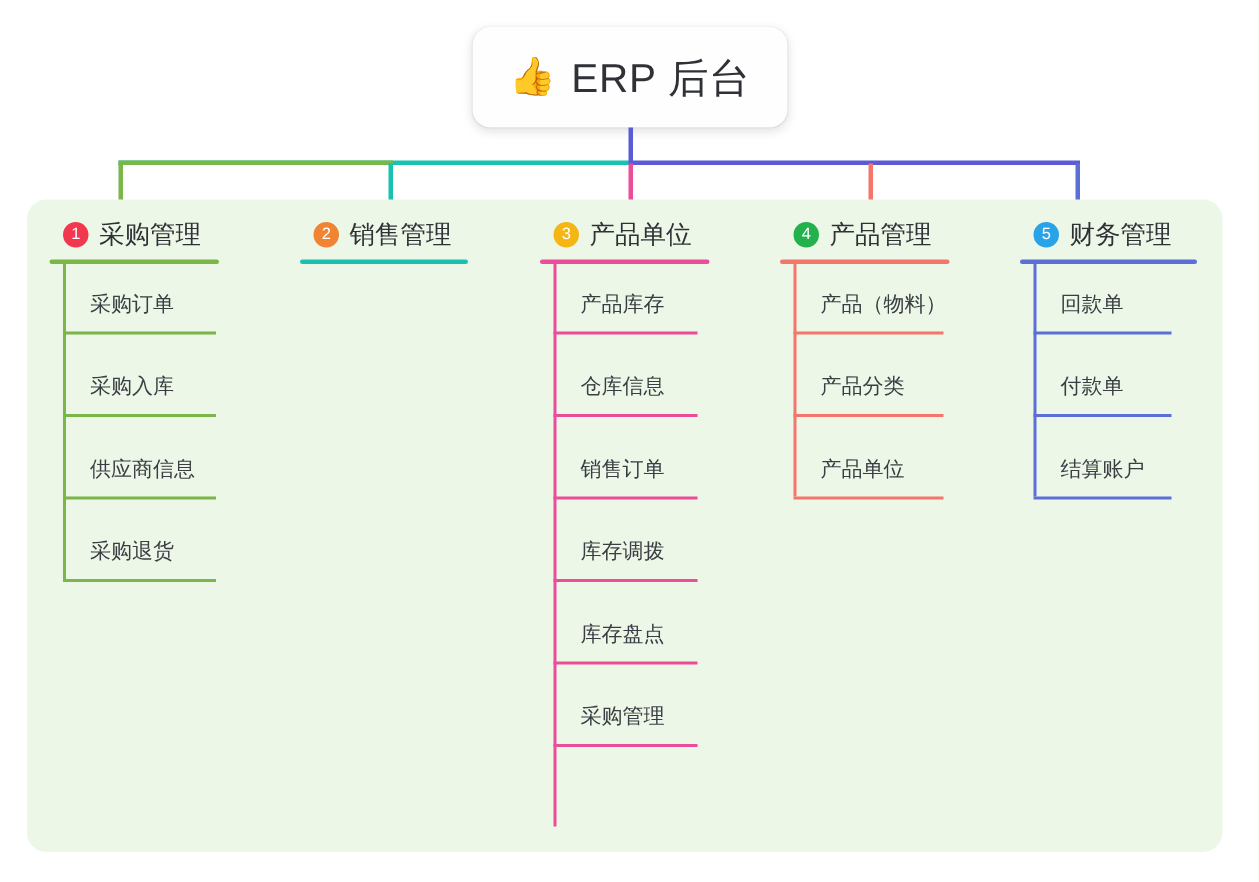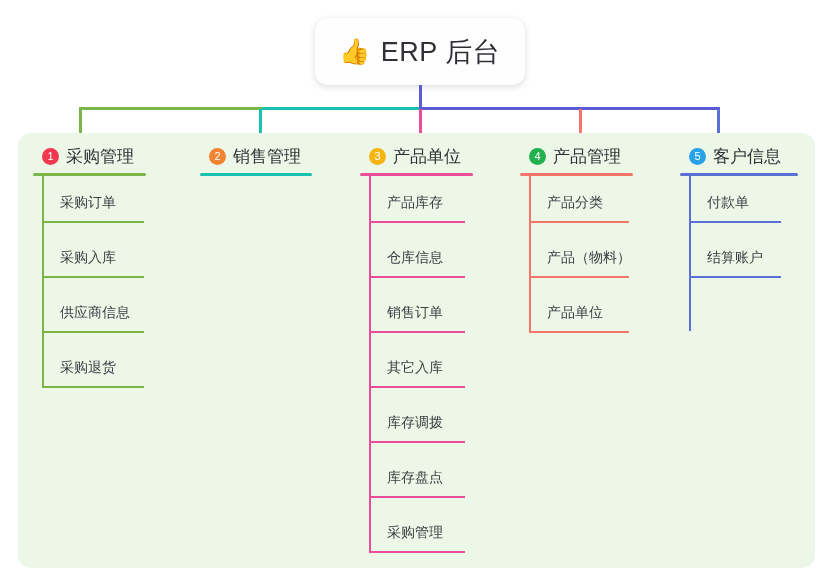--- a/index.html
+++ b/index.html
@@ -165,24 +165,20 @@
         </div>
         <div class="child">
           <span class="child-label">仓库信息</span>
           <div class="child-rule" style="background: rgb(236, 77, 154);"></div>
         </div>
         <div class="child">
           <span class="child-label">销售订单</span>
           <div class="child-rule" style="background: rgb(236, 77, 154);"></div>
         </div>
         <div class="child">
-          <span class="child-label">其它入库</span>
-          <div class="child-rule" style="background: rgb(236, 77, 154);"></div>
-        </div>
-        <div class="child">
           <span class="child-label">库存调拨</span>
           <div class="child-rule" style="background: rgb(236, 77, 154);"></div>
         </div>
         <div class="child">
           <span class="child-label">库存盘点</span>
           <div class="child-rule" style="background: rgb(236, 77, 154);"></div>
         </div>
         <div class="child">
           <span class="child-label">采购管理</span>
           <div class="child-rule" style="background: rgb(236, 77, 154);"></div>
@@ -192,42 +188,46 @@
 
   <div class="col c4">
     <div class="branch-head">
       <span class="badge" style="background: rgb(34, 177, 76);">4</span>
       <span class="branch-title">产品管理</span>
     </div>
     <div class="head-rule" style="background: rgb(244, 118, 107);"></div>
     <div class="children">
         <div class="spine" style="background: rgb(244, 118, 107); height: 155px;"></div>
         <div class="child">
+          <span class="child-label">产品（物料）</span>
+          <div class="child-rule" style="background: rgb(244, 118, 107);"></div>
+        </div>
+        <div class="child">
           <span class="child-label">产品分类</span>
           <div class="child-rule" style="background: rgb(244, 118, 107);"></div>
         </div>
         <div class="child">
-          <span class="child-label">产品（物料）</span>
-          <div class="child-rule" style="background: rgb(244, 118, 107);"></div>
-        </div>
-        <div class="child">
           <span class="child-label">产品单位</span>
           <div class="child-rule" style="background: rgb(244, 118, 107);"></div>
         </div>
       </div>
   </div>
 
   <div class="col c5">
     <div class="branch-head">
       <span class="badge" style="background: rgb(41, 163, 232);">5</span>
-      <span class="branch-title">客户信息</span>
+      <span class="branch-title">财务管理</span>
     </div>
     <div class="head-rule" style="background: rgb(91, 111, 214);"></div>
     <div class="children">
         <div class="spine" style="background: rgb(91, 111, 214); height: 155px;"></div>
+        <div class="child">
+          <span class="child-label">回款单</span>
+          <div class="child-rule" style="background: rgb(91, 111, 214);"></div>
+        </div>
         <div class="child">
           <span class="child-label">付款单</span>
           <div class="child-rule" style="background: rgb(91, 111, 214);"></div>
         </div>
         <div class="child">
           <span class="child-label">结算账户</span>
           <div class="child-rule" style="background: rgb(91, 111, 214);"></div>
         </div>
       </div>
   </div>

